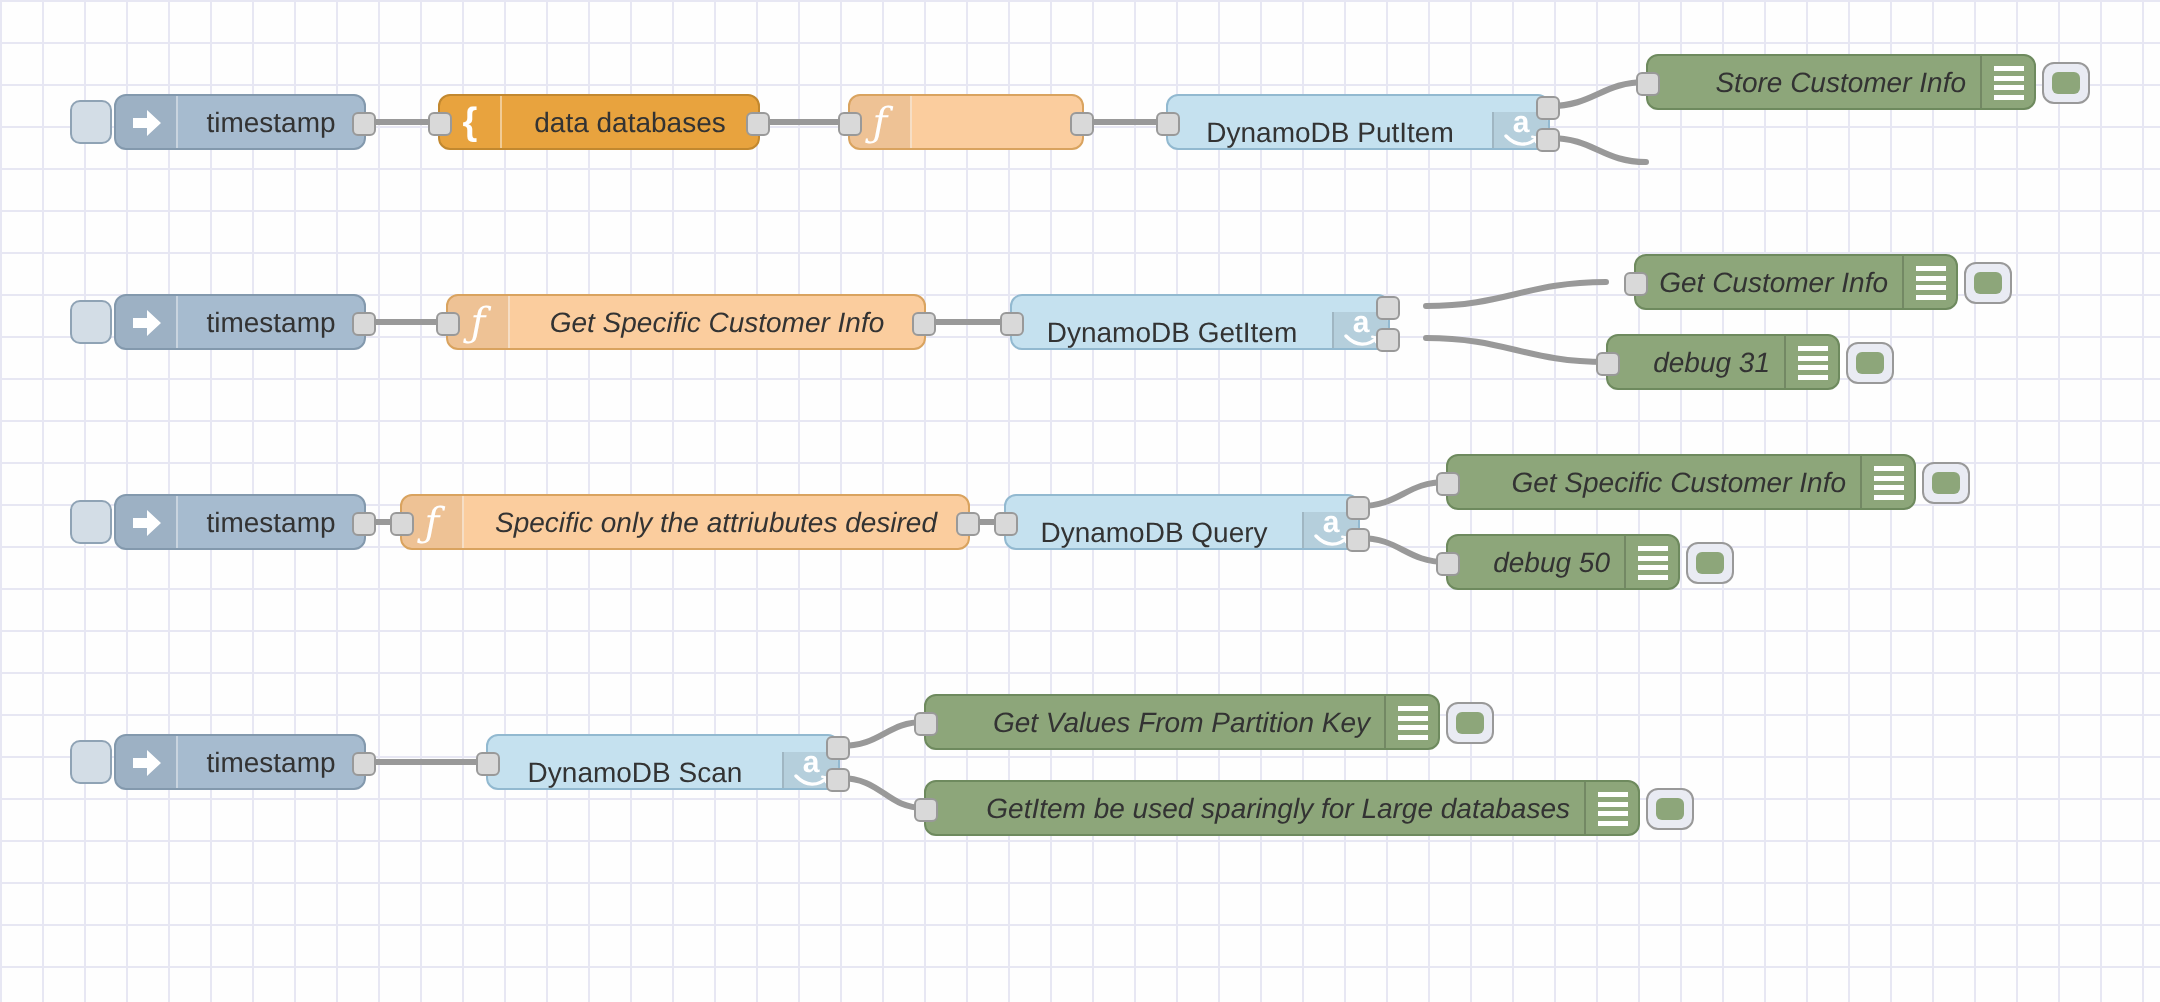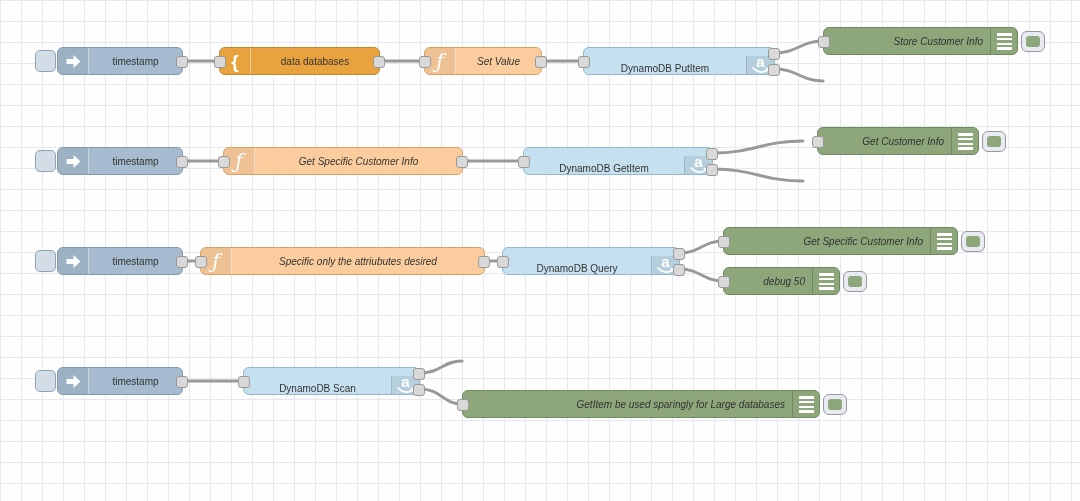--- a/index.html
+++ b/index.html
@@ -11,21 +11,21 @@
       linear-gradient(var(--grid_line) 1px, transparent 1px),
       linear-gradient(90deg, var(--grid_line) 1px, transparent 1px);
     background-size:21px 21px;
   }
   #wires{position:absolute;left:0;top:0;z-index:1;}
   #wires path{stroke:var(--wire);stroke-width:3;fill:none;stroke-linecap:round;}
 
   .node{position:absolute;height:28px;border-radius:6px;display:flex;align-items:stretch;
         box-sizing:border-box;border:1px solid rgba(0,0,0,0.25);z-index:2;}
   .label{flex:1;display:flex;align-items:center;justify-content:center;
-         font-size:10px;color:#333;white-space:nowrap;overflow:hidden;}
+         font-size:14px;color:#333;white-space:nowrap;overflow:hidden;}
   .italic{font-style:italic;}
 
   
   .inject{background:var(--inject_fill);border-color:#8399ad;}
   .generator{background:var(--generator_fill);border-color:#c2882f;}
   .func{background:var(--function_fill);border-color:#d9a35f;}
   .dynamo{background:var(--dynamodb_fill);border-color:#92b9d0;align-items:flex-end;}
   .debug{background:var(--debug_fill);border-color:#6e8a5e;}
   .debug .label{justify-content:flex-end;padding-right:7px;}
 
@@ -102,21 +102,20 @@
     </span>
     <span class="label">data databases</span>
     <span class="port p-in"></span>
     <span class="port p-out"></span>
   </div>
 
   <div class="node func" style="left:424px;top:47px;width:118px">
     <span class="icon-area icon-left">
       <span class="fglyph">ƒ</span>
     </span>
-    <span class="label italic">Set Value</span>
     <span class="port p-in"></span>
     <span class="port p-out"></span>
   </div>
 
   <div class="node dynamo" style="left:583px;top:47px;width:192px">
     <span class="label">DynamoDB PutItem</span>
     <span class="icon-area icon-right">
       <span class="az">
           <span class="az-a">a</span>
         <svg width="18" height="7" viewBox="0 0 18 7">
@@ -155,21 +154,21 @@
 
   <div class="node func" style="left:223px;top:147px;width:240px">
     <span class="icon-area icon-left">
       <span class="fglyph">ƒ</span>
     </span>
     <span class="label italic">Get Specific Customer Info</span>
     <span class="port p-in"></span>
     <span class="port p-out"></span>
   </div>
 
-  <div class="node dynamo" style="left:523px;top:147px;width:190px">
+  <div class="node dynamo" style="left:505px;top:147px;width:190px">
     <span class="label">DynamoDB GetItem</span>
     <span class="icon-area icon-right">
       <span class="az">
           <span class="az-a">a</span>
         <svg width="18" height="7" viewBox="0 0 18 7">
             <path d="M1 1 C6 6.3 12 6.3 16.5 1.8" stroke="#fff" stroke-width="1.7" fill="none" stroke-linecap="round"></path>
             <path d="M16.5 1.8 l-2.4 -0.4 M16.5 1.8 l-0.5 2.3" stroke="#fff" stroke-width="1.2" fill="none" stroke-linecap="round"></path>
           </svg>
       </span>
     </span>
@@ -182,20 +181,30 @@
     <span class="label italic">Get Customer Info</span>
     <span class="icon-area icon-right">
         <span class="dbg-bars"></span>
       </span>
     <span class="port p-in"></span>
     <div class="toggle">
         <div class="toggle-inner"></div>
       </div>
   </div>
 
+  <div class="node debug" style="left:803px;top:167px;width:117px">
+    <span class="label italic">debug 31</span>
+    <span class="icon-area icon-right">
+        <span class="dbg-bars"></span>
+      </span>
+    <span class="port p-in"></span>
+    <div class="toggle">
+        <div class="toggle-inner"></div>
+      </div>
+  </div>
 
   <div class="inject-btn" style="left:35px;top:250px"></div>
   <div class="node inject" style="left:57px;top:247px;width:126px">
     <span class="icon-area icon-left">
       <svg width="17" height="17" viewBox="0 0 17 17">
           <path d="M1.5 6 h7 v-4 l7 6.5 -7 6.5 v-4 h-7 z" fill="#fff"></path>
         </svg>
     </span>
     <span class="label">timestamp</span>
     <span class="port p-out"></span>
@@ -268,20 +277,30 @@
             <path d="M1 1 C6 6.3 12 6.3 16.5 1.8" stroke="#fff" stroke-width="1.7" fill="none" stroke-linecap="round"></path>
             <path d="M16.5 1.8 l-2.4 -0.4 M16.5 1.8 l-0.5 2.3" stroke="#fff" stroke-width="1.2" fill="none" stroke-linecap="round"></path>
           </svg>
       </span>
     </span>
     <span class="port p-in"></span>
     <span class="port p-out1"></span>
     <span class="port p-out2"></span>
   </div>
 
+  <div class="node debug" style="left:462px;top:347px;width:258px">
+    <span class="label italic">Get Values From Partition Key</span>
+    <span class="icon-area icon-right">
+        <span class="dbg-bars"></span>
+      </span>
+    <span class="port p-in"></span>
+    <div class="toggle">
+        <div class="toggle-inner"></div>
+      </div>
+  </div>
 
   <div class="node debug" style="left:462px;top:390px;width:358px">
     <span class="label italic">GetItem be used sparingly for Large databases</span>
     <span class="icon-area icon-right">
         <span class="dbg-bars"></span>
       </span>
     <span class="port p-in"></span>
     <div class="toggle">
         <div class="toggle-inner"></div>
       </div>

